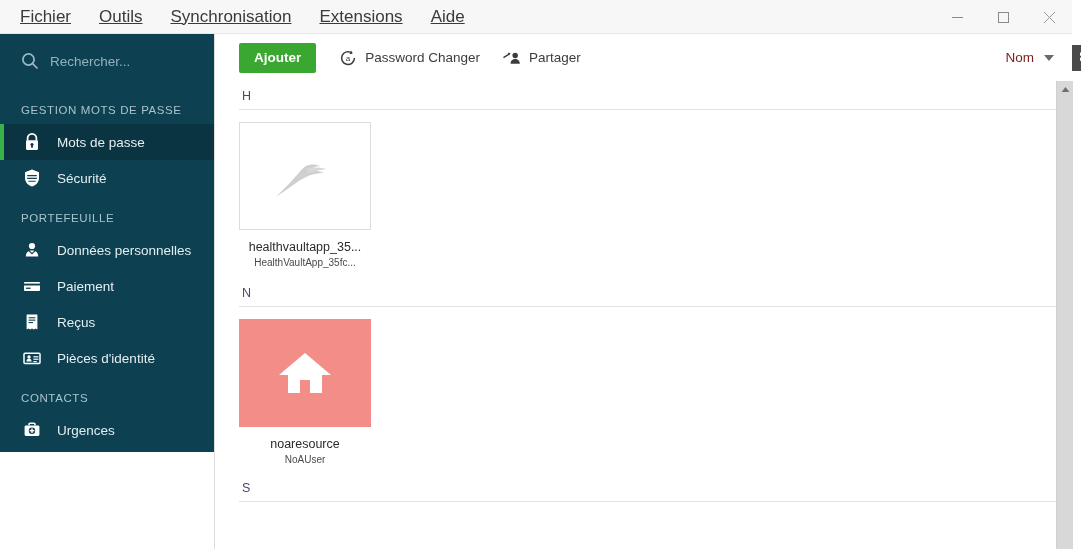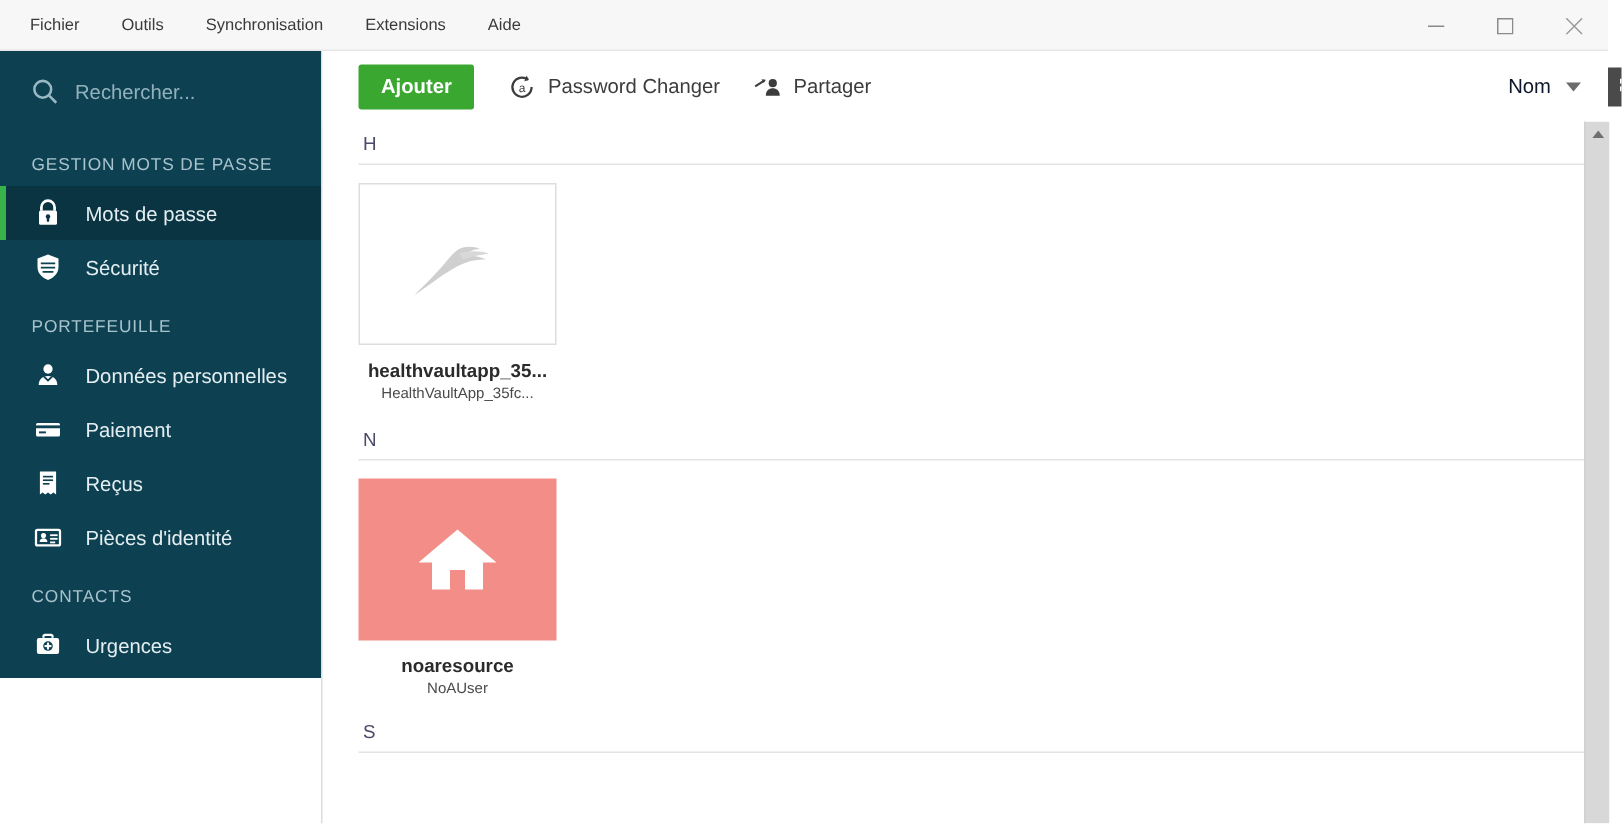--- a/index.html
+++ b/index.html
@@ -36,23 +36,23 @@
     position: absolute; left: 0; top: 0; width: 1072px; height: 34px;
     background: #f7f7f7;
     border-bottom: 1px solid #e6e6e6;
     display: flex; align-items: center;
   }
   .menu {
     display: flex; align-items: center; height: 34px;
     padding-left: 6px;
   }
   .menu-item {
-    font-size: 11px; color: #3a3a3a;
+    font-size: 17px; color: #3a3a3a;
     padding: 0 14px; height: 34px; line-height: 34px;
-    cursor: default; white-space: nowrap;
+    cursor: default; white-space: nowrap; text-decoration: underline;
   }
 
   .wincontrols {
     position: absolute; right: 0; top: 0; height: 34px;
     display: flex; align-items: stretch;
   }
   .wc {
     width: 46px; height: 34px;
     display: flex; align-items: center; justify-content: center;
   }
@@ -123,21 +123,21 @@
     color: #3c3c3c; font-size: 13.5px; white-space: nowrap;
   }
   .tool-btn .ico {
     width: 20px; height: 20px; margin-right: 7px;
     display: flex; align-items: center; justify-content: center;
   }
   .toolbar-spacer { flex: 1 1 auto; }
 
   .sort-ctl {
     display: flex; align-items: center; cursor: pointer;
-    color: #0f172a; font-size: 13.5px; margin-right: 18px;
+    color: #7f1d1d; font-size: 13.5px; margin-right: 18px;
   }
   .sort-caret {
     margin-left: 10px;
     width: 0; height: 0;
     border-left: 5px solid transparent;
     border-right: 5px solid transparent;
     border-top: 6px solid #6b6b6b;
   }
   .viewtoggle { display: flex; }
   .vt {
@@ -174,21 +174,21 @@
     width: 132px; margin-right: 22px; cursor: pointer;
   }
   .tile {
     width: 132px; height: 108px;
     display: flex; align-items: center; justify-content: center;
     overflow: hidden;
   }
   .tile.bordered { border: 1px solid #dddddd; background: #ffffff; }
   .card-title {
     margin-top: 10px; text-align: center;
-    font-size: 12.5px; font-weight: bold; color: #2b2b2b;
+    font-size: 12.5px; font-weight: normal; color: #2b2b2b;
     white-space: nowrap; overflow: hidden;
   }
   .card-sub {
     margin-top: 3px; text-align: center;
     font-size: 10px; color: #4a4a4a;
     white-space: nowrap; overflow: hidden;
   }
 
   
   .scrollbar {

